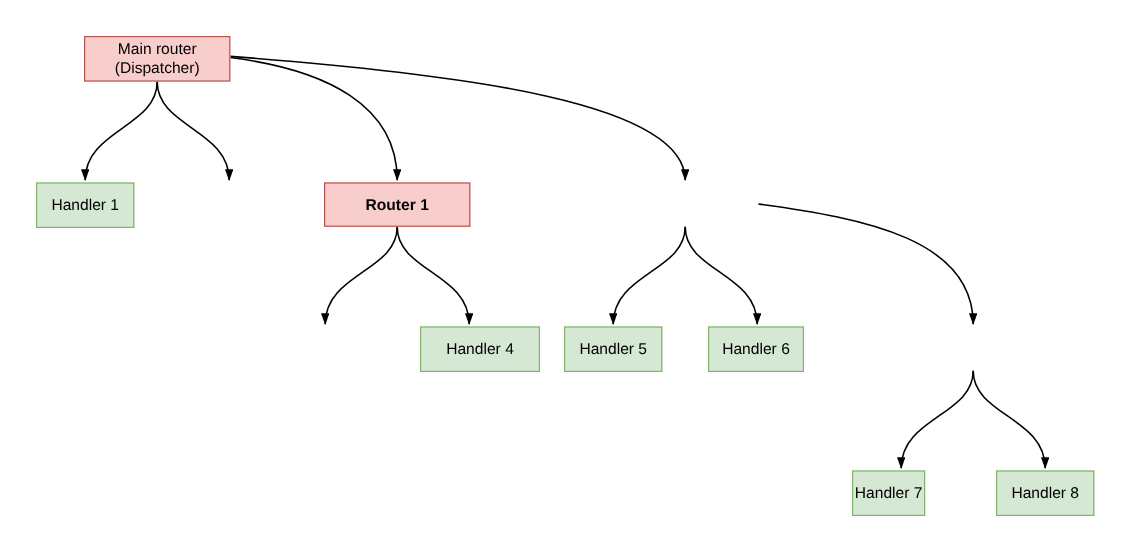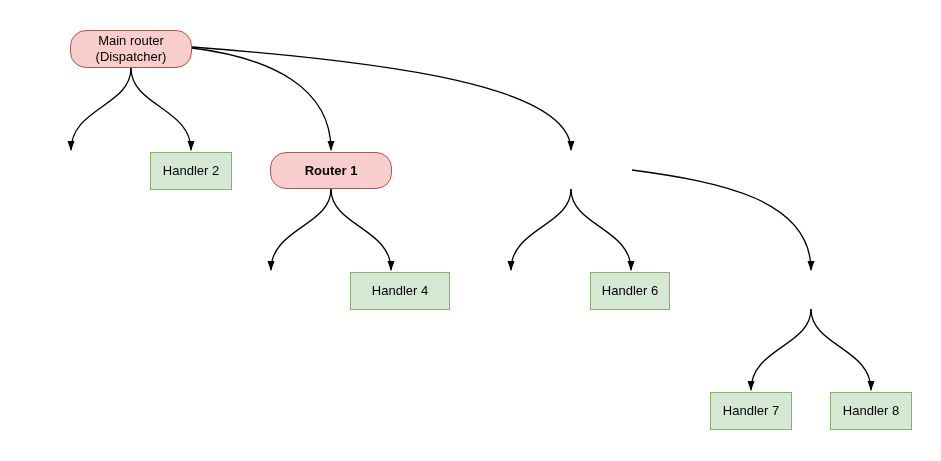--- a/index.html
+++ b/index.html
@@ -35,21 +35,21 @@
     justify-content: center;
     font-size: 13px;
     line-height: 16px;
     color: #000000;
     text-align: center;
     white-space: nowrap;
   }
   .node.router {
     background: var(--router-fill, #f8cecc);
     border: 1px solid var(--router-border, #b85450);
-    border-radius: 16px;
+    border-radius: 0;
   }
   .node.handler {
     background: var(--handler-fill, #d5e8d4);
     border: 1px solid var(--handler-border, #82b366);
   }
 </style>
 </head>
 <body>
 
 <div class="canvas">
@@ -71,42 +71,45 @@
     <path class="edge" marker-end="url(#arrow)" d="M632,170 C722,182 811,200 811,270"></path>
     <path class="edge" marker-end="url(#arrow)" d="M811,309 C811,346 751,348 751,390"></path>
     <path class="edge" marker-end="url(#arrow)" d="M811,309 C811,346 871,348 871,390"></path>
   </svg>
 
   <div class="node router" style="left:70px; top:30px; width:122px; height:38px;">
     <span>Main router</span>
     <span>(Dispatcher)</span>
   </div>
 
+  <div class="node handler" style="left:30px; top:152px; width:82px; height:38px;">
+    <span>Handler 1</span>
+  </div>
 
-  <div class="node handler" style="left:150px; top:152px; width:82px; height:38px;">
-    <span>Handler 2</span>
-  </div>
 
   <div class="node router" style="left:270px; top:152px; width:122px; height:37px;font-weight:bold;">
     <span>Router 1</span>
   </div>
 
 
 
   <div class="node handler" style="left:350px; top:272px; width:100px; height:38px;">
     <span>Handler 4</span>
   </div>
 
+  <div class="node handler" style="left:470px; top:272px; width:82px; height:38px;">
+    <span>Handler 5</span>
+  </div>
 
   <div class="node handler" style="left:590px; top:272px; width:80px; height:38px;">
     <span>Handler 6</span>
   </div>
 
 
-  <div class="node handler" style="left:710px; top:392px; width:82px; height:38px;">
+  <div class="node handler" style="left:710px; top:392px; width:61px; height:38px;">
     <span>Handler 7</span>
   </div>
 
   <div class="node handler" style="left:830px; top:392px; width:82px; height:38px;text-align:right;">
     <span>Handler 8</span>
   </div>
 
 </div>
 
 </body></html>

